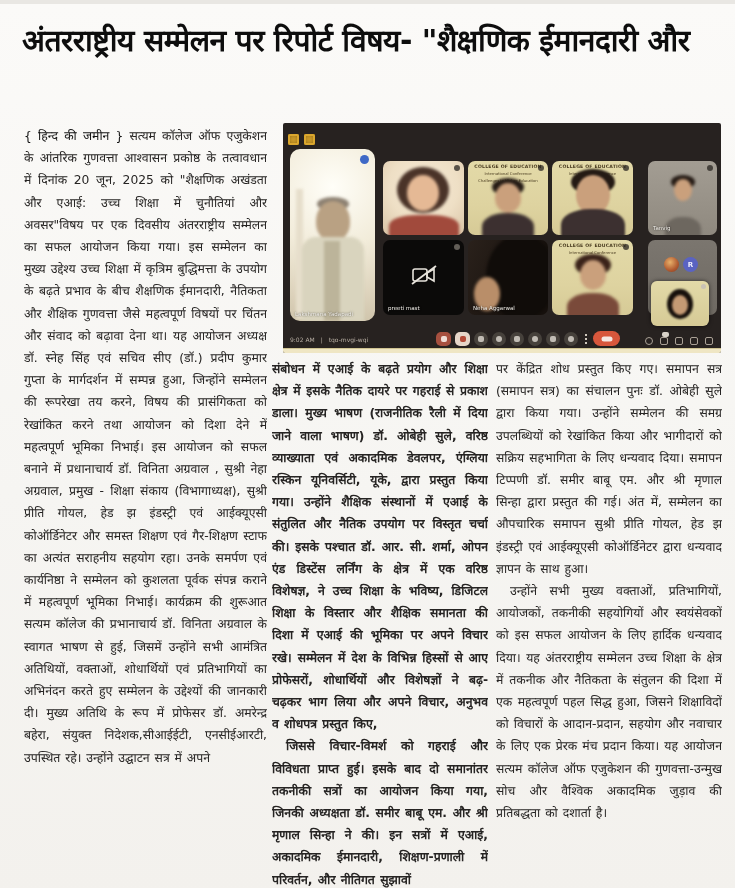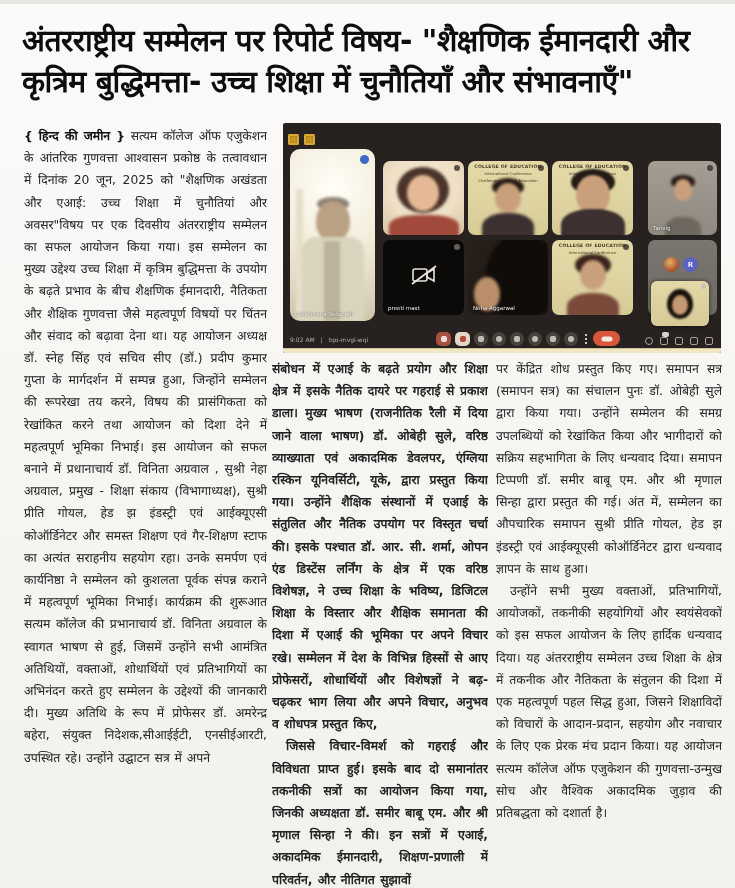--- a/index.html
+++ b/index.html
@@ -18,21 +18,21 @@
   }
   
   .col {
     position:absolute; text-align:justify; color:#262423;
     font-size:12.3px; line-height:22.2px; overflow:hidden;
     word-spacing:1px;
   }
   .col1 { left:24px;  top:121px; width:243px; height:762px; }
   .col2 { left:272px; top:354px; width:216px; height:530px;font-weight:bold; }
   .col3 { left:496px; top:354px; width:226px; height:530px; }
-  .dateline { font-weight:bold; color:#111; }
+  .dateline { font-weight:normal; color:#111; }
   .para2 { display:block; text-indent:14px; }
   
   .photo {
     position:absolute; left:283px; top:119px; width:438px; height:230px;
     background:#272220; border-radius:2px; overflow:hidden;
   }
   .corner-ico {
     position:absolute; width:11px; height:11px; border-radius:2px;
     background:#dba72e; box-shadow:inset 0 0 0 2px #dba72e, inset 0 0 6px #6b4c0a;
   }
@@ -118,21 +118,20 @@
   .ricon.badge::after { content:""; position:absolute; right:-2px; top:-6px; width:7px; height:5px; border-radius:2px; background:#d8d2c8; }
   .cream-strip { position:absolute; left:0; right:0; bottom:0; height:5px; background:#efe6c4; border-top:1px solid #cfc391; z-index:6; }
 </style>
 </head>
 <body>
 
 <div class="page">
 
   <div class="headline">
     <div>अंतरराष्ट्रीय सम्मेलन पर रिपोर्ट विषय- "शैक्षणिक ईमानदारी और</div>
-    <div>कृत्रिम बुद्धिमत्ता- उच्च शिक्षा में चुनौतियाँ और संभावनाएँ"</div>
   </div>
 
   <div class="col col1">
     <span class="dateline">{ हिन्द की जमीन }</span>
     <span> सत्यम कॉलेज ऑफ एजुकेशन के आंतरिक गुणवत्ता आश्वासन प्रकोष्ठ के तत्वावधान में दिनांक 20 जून, 2025 को "शैक्षणिक अखंडता और एआई: उच्च शिक्षा में चुनौतियां और अवसर"विषय पर एक दिवसीय अंतरराष्ट्रीय सम्मेलन का सफल आयोजन किया गया। इस सम्मेलन का मुख्य उद्देश्य उच्च शिक्षा में कृत्रिम बुद्धिमत्ता के उपयोग के बढ़ते प्रभाव के बीच शैक्षणिक ईमानदारी, नैतिकता और शैक्षिक गुणवत्ता जैसे महत्वपूर्ण विषयों पर चिंतन और संवाद को बढ़ावा देना था। यह आयोजन अध्यक्ष डॉ. स्नेह सिंह एवं सचिव सीए (डॉ.) प्रदीप कुमार गुप्ता के मार्गदर्शन में सम्पन्न हुआ, जिन्होंने सम्मेलन की रूपरेखा तय करने, विषय की प्रासंगिकता को रेखांकित करने तथा आयोजन को दिशा देने में महत्वपूर्ण भूमिका निभाई। इस आयोजन को सफल बनाने में प्रधानाचार्य डॉ. विनिता अग्रवाल , सुश्री नेहा अग्रवाल, प्रमुख - शिक्षा संकाय (विभागाध्यक्ष), सुश्री प्रीति गोयल, हेड झ इंडस्ट्री एवं आईक्यूएसी कोऑर्डिनेटर और समस्त शिक्षण एवं गैर-शिक्षण स्टाफ का अत्यंत सराहनीय सहयोग रहा। उनके समर्पण एवं कार्यनिष्ठा ने सम्मेलन को कुशलता पूर्वक संपन्न कराने में महत्वपूर्ण भूमिका निभाई। कार्यक्रम की शुरूआत सत्यम कॉलेज की प्रभानाचार्य डॉ. विनिता अग्रवाल के स्वागत भाषण से हुई, जिसमें उन्होंने सभी आमंत्रित अतिथियों, वक्ताओं, शोधार्थियों एवं प्रतिभागियों का अभिनंदन करते हुए सम्मेलन के उद्देश्यों की जानकारी दी। मुख्य अतिथि के रूप में प्रोफेसर डॉ. अमरेन्द्र बहेरा, संयुक्त निदेशक,सीआईईटी, एनसीईआरटी, उपस्थित रहे। उन्होंने उद्घाटन सत्र में अपने</span>
   </div>
 
   <div class="photo">
     <div class="corner-ico i1"></div>
     <div class="corner-ico i2"></div>

